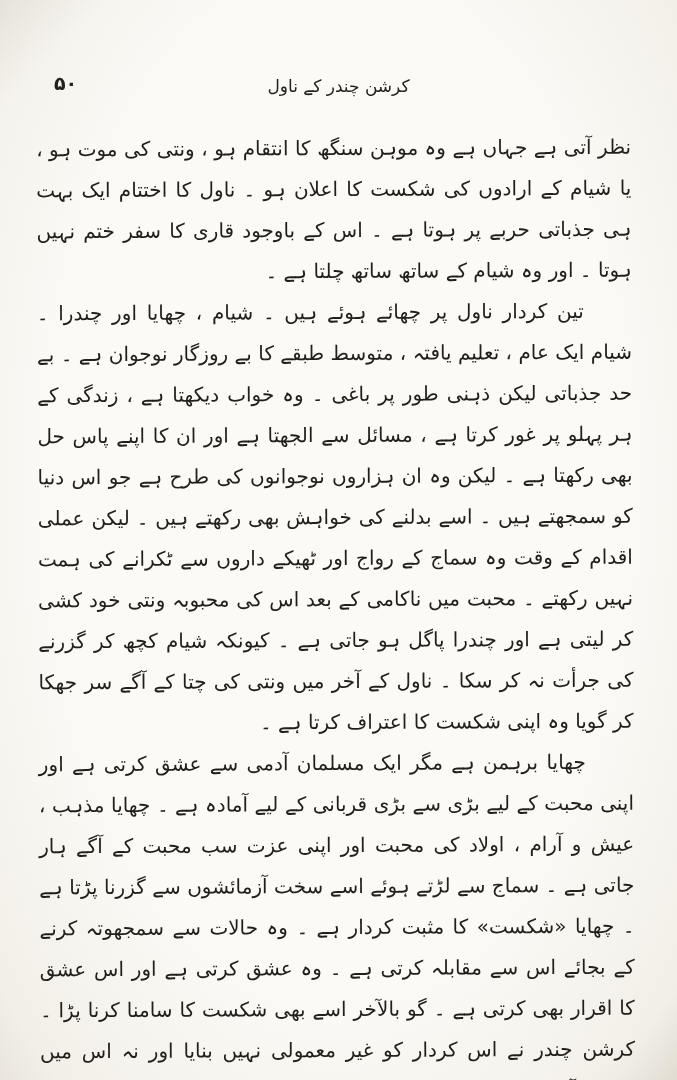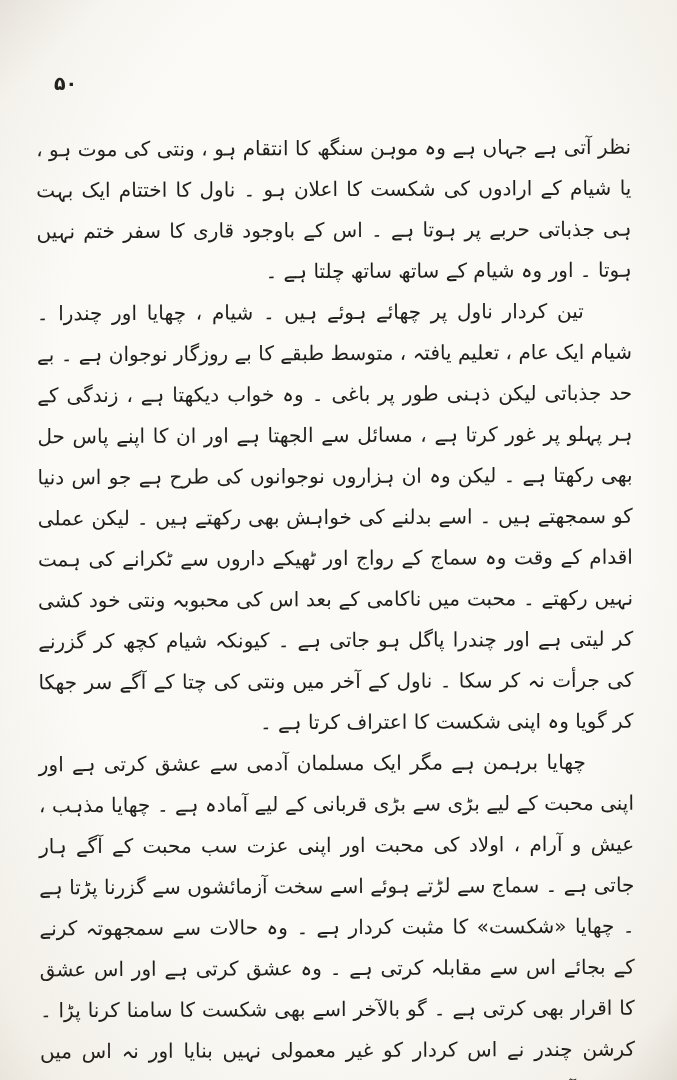--- a/index.html
+++ b/index.html
@@ -79,20 +79,21 @@
   }
 </style>
 </head>
 <body>
 
 <div class="scan-page">
 
   <div class="scan-shade"></div>
 
   <div class="page-header">
+    <div class="header-title">کرشن چندر کے ناول</div>
     <div class="page-number">۵۰</div>
   </div>
 
   <div class="body-text">
     <p class="paragraph">نظر آتی ہے جہاں ہے وہ موہن سنگھ کا انتقام ہو ، ونتی کی موت ہو ، یا شیام کے ارادوں کی شکست کا اعلان ہو ۔ ناول کا اختتام ایک بہت ہی جذباتی حربے پر ہوتا ہے ۔ اس کے باوجود قاری کا سفر ختم نہیں ہوتا ۔ اور وہ شیام کے ساتھ ساتھ چلتا ہے ۔</p>
     <p class="paragraph indented">تین کردار ناول پر چھائے ہوئے ہیں ۔ شیام ، چھایا اور چندرا ۔ شیام ایک عام ، تعلیم یافتہ ، متوسط طبقے کا بے روزگار نوجوان ہے ۔ بے حد جذباتی لیکن ذہنی طور پر باغی ۔ وہ خواب دیکھتا ہے ، زندگی کے ہر پہلو پر غور کرتا ہے ، مسائل سے الجھتا ہے اور ان کا اپنے پاس حل بھی رکھتا ہے ۔ لیکن وہ ان ہزاروں نوجوانوں کی طرح ہے جو اس دنیا کو سمجھتے ہیں ۔ اسے بدلنے کی خواہش بھی رکھتے ہیں ۔ لیکن عملی اقدام کے وقت وہ سماج کے رواج اور ٹھیکے داروں سے ٹکرانے کی ہمت نہیں رکھتے ۔ محبت میں ناکامی کے بعد اس کی محبوبہ ونتی خود کشی کر لیتی ہے اور چندرا پاگل ہو جاتی ہے ۔ کیونکہ شیام کچھ کر گزرنے کی جرأت نہ کر سکا ۔ ناول کے آخر میں ونتی کی چتا کے آگے سر جھکا کر گویا وہ اپنی شکست کا اعتراف کرتا ہے ۔</p>
     <p class="paragraph indented">چھایا برہمن ہے مگر ایک مسلمان آدمی سے عشق کرتی ہے اور اپنی محبت کے لیے بڑی سے بڑی قربانی کے لیے آمادہ ہے ۔ چھایا مذہب ، عیش و آرام ، اولاد کی محبت اور اپنی عزت سب محبت کے آگے ہار جاتی ہے ۔ سماج سے لڑتے ہوئے اسے سخت آزمائشوں سے گزرنا پڑتا ہے ۔ چھایا «شکست» کا مثبت کردار ہے ۔ وہ حالات سے سمجھوتہ کرنے کے بجائے اس سے مقابلہ کرتی ہے ۔ وہ عشق کرتی ہے اور اس عشق کا اقرار بھی کرتی ہے ۔ گو بالآخر اسے بھی شکست کا سامنا کرنا پڑا ۔ کرشن چندر نے اس کردار کو غیر معمولی نہیں بنایا اور نہ اس میں مبالغہ آرائی سے کام لیا ۔ چھایا جیسی خود سر اور ضدی لڑکیوں کا ہمارے سماج میں جو انجام ہوتا آیا ہے وہی اس کے ساتھ بھی ہوتا ہے ۔</p>
 
   </div>
 

